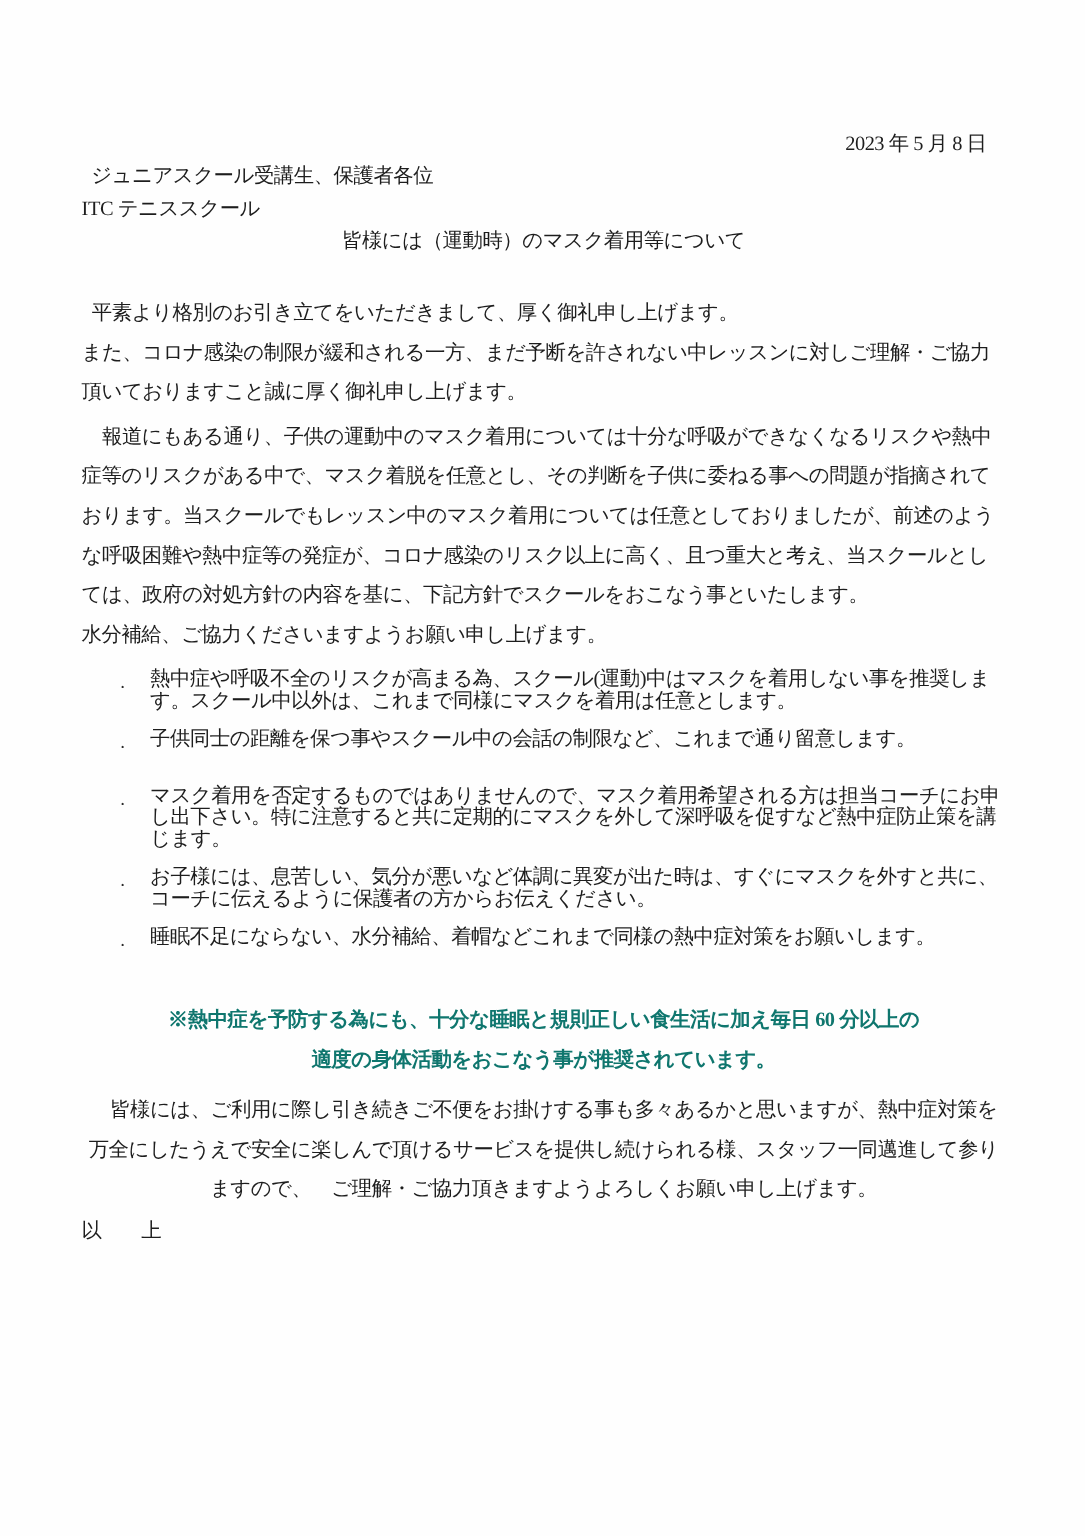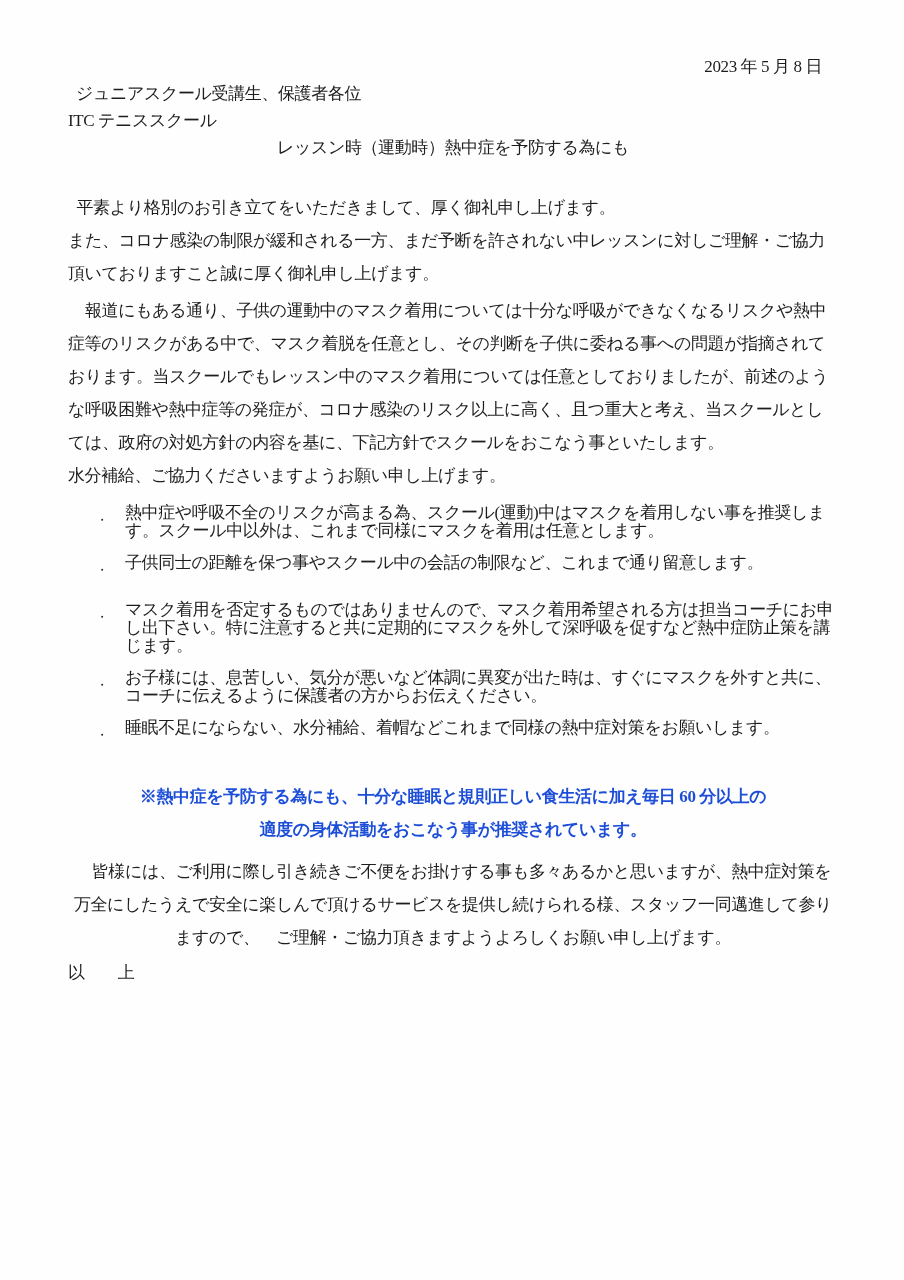--- a/index.html
+++ b/index.html
@@ -6,21 +6,21 @@
     margin: 0;
     padding: 0;
     background: #ffffff;
   }
   .page {
     position: relative;
     width: 904px;
     height: 1280px;
     background: #fefefe;
     box-sizing: border-box;
-    padding: 53px 66px 0 68px;
+    padding: 106px 66px 0 68px;
     font-family: "Liberation Serif", "DejaVu Serif", serif;
     color: #1d1d1d;
     font-size: 17px;
     letter-spacing: -0.4px;
     overflow: hidden;
   }
   
   .hline { line-height: 27px; margin: 0; }
   .date     { text-align: right; padding-right: 16px; }
   .recipient{ text-align: left;  padding-left: 8px; }
@@ -60,38 +60,38 @@
   .bullet-text {
     flex: 1 1 auto;
     line-height: 18px;
   }
 
   .note {
     margin-top: 28px;
     font-weight: bold;
     text-align: center;
     line-height: 33px;
-    color: #1d4ed8;
+    color: #0f766e;
   }
   .p-closing { margin-top: 9px; text-align: center; }
   .sign-off {
     margin-top: 2px;
     text-align: left;
     line-height: 33px;
   }
 </style>
 </head>
 <body>
 
 <div class="page">
 
   <p class="hline date">2023 年 5 月 8 日</p>
   <p class="hline recipient">ジュニアスクール受講生、保護者各位</p>
   <p class="hline sender">ITC テニススクール</p>
-  <p class="hline doc-title">レッスン時（運動時）熱中症を予防する為にも</p>
+  <p class="hline doc-title">皆様には（運動時）のマスク着用等について</p>
 
   <p class="para indent-half p-greeting">平素より格別のお引き立てをいただきまして、厚く御礼申し上げます。</p>
   <p class="para">また、コロナ感染の制限が緩和される一方、まだ予断を許されない中レッスンに対しご理解・ご協力頂いておりますこと誠に厚く御礼申し上げます。</p>
 
   <p class="para indent-full p-background">報道にもある通り、子供の運動中のマスク着用については十分な呼吸ができなくなるリスクや熱中症等のリスクがある中で、マスク着脱を任意とし、その判断を子供に委ねる事への問題が指摘されております。当スクールでもレッスン中のマスク着用については任意としておりましたが、前述のような呼吸困難や熱中症等の発症が、コロナ感染のリスク以上に高く、且つ重大と考え、当スクールとしては、政府の対処方針の内容を基に、下記方針でスクールをおこなう事といたします。</p>
   <p class="para">水分補給、ご協力くださいますようお願い申し上げます。</p>
 
   <ul class="bullets">
     <li>
       <span class="bullet-marker">・</span>

